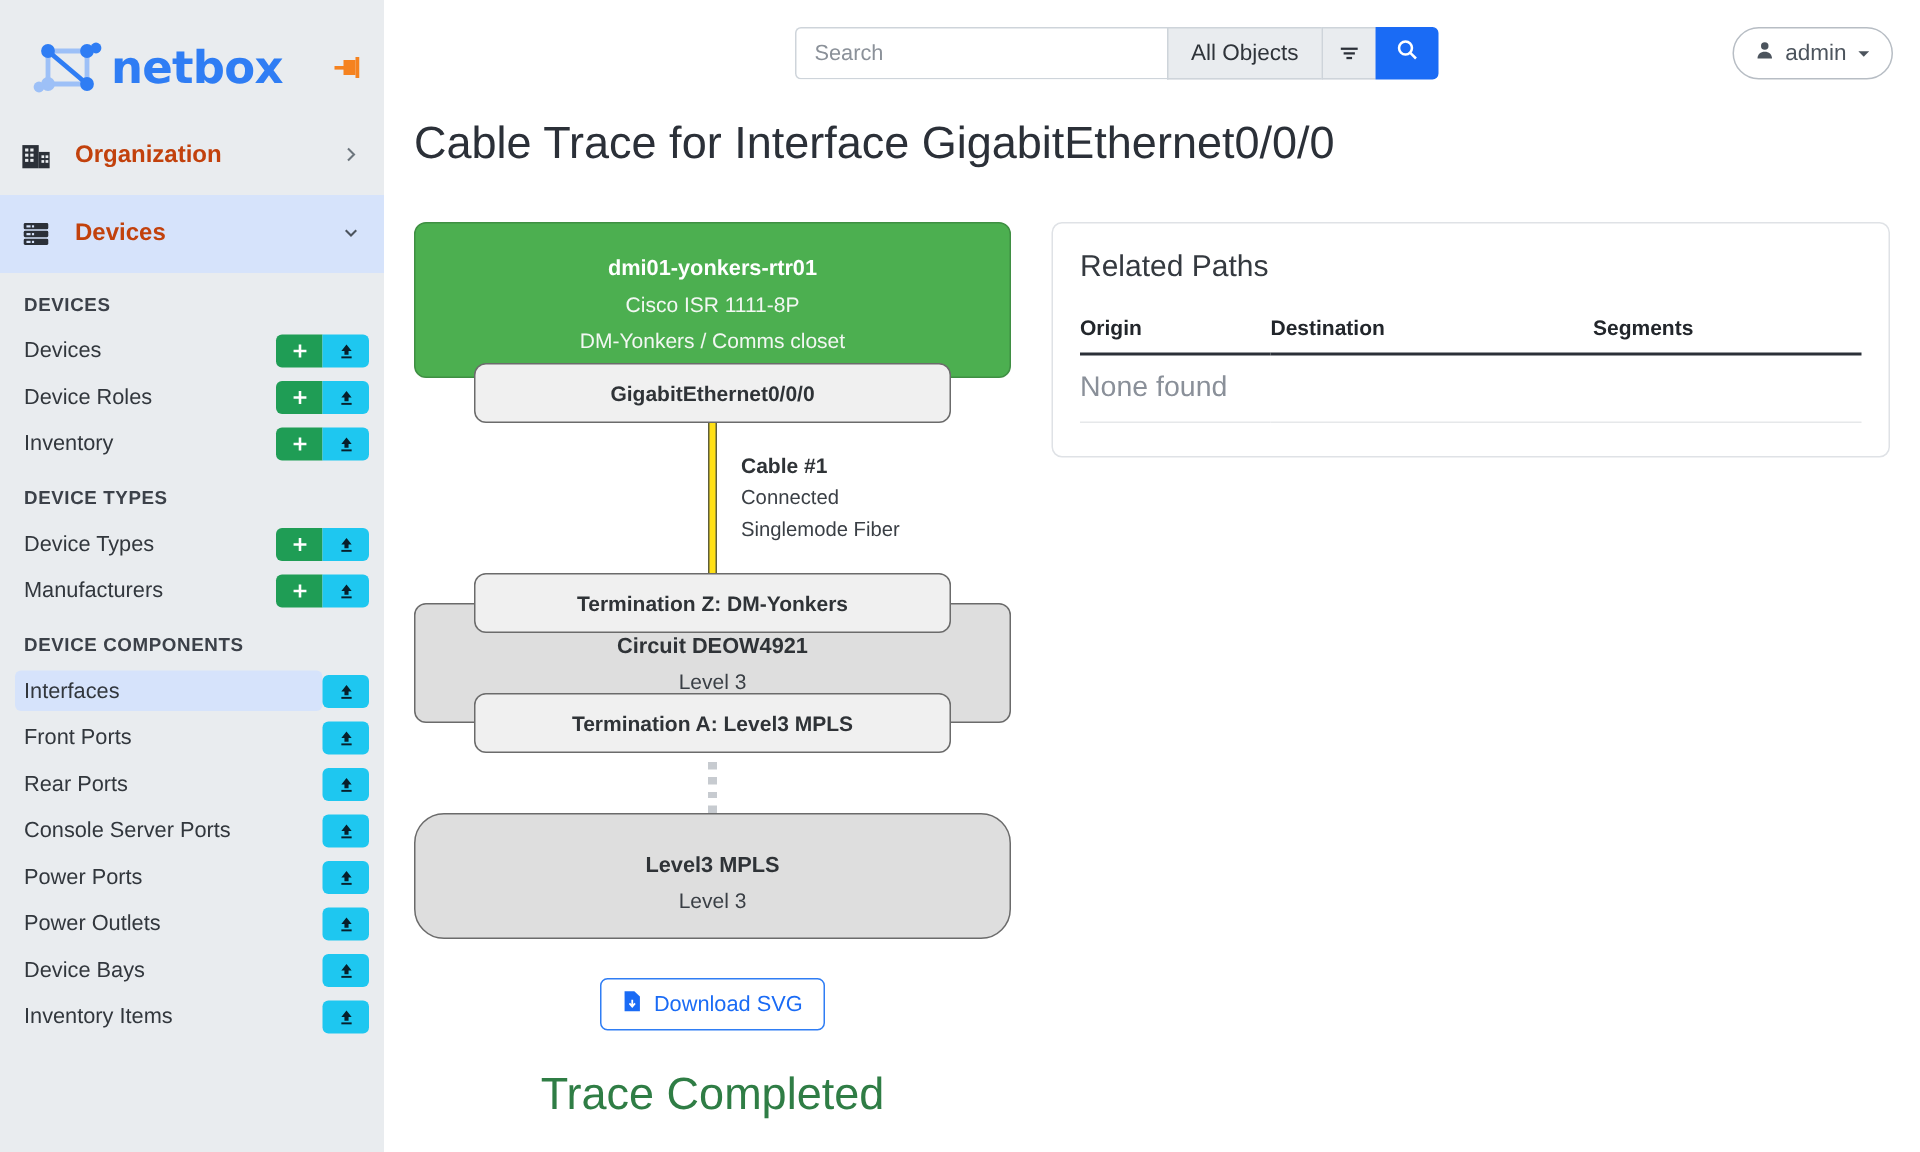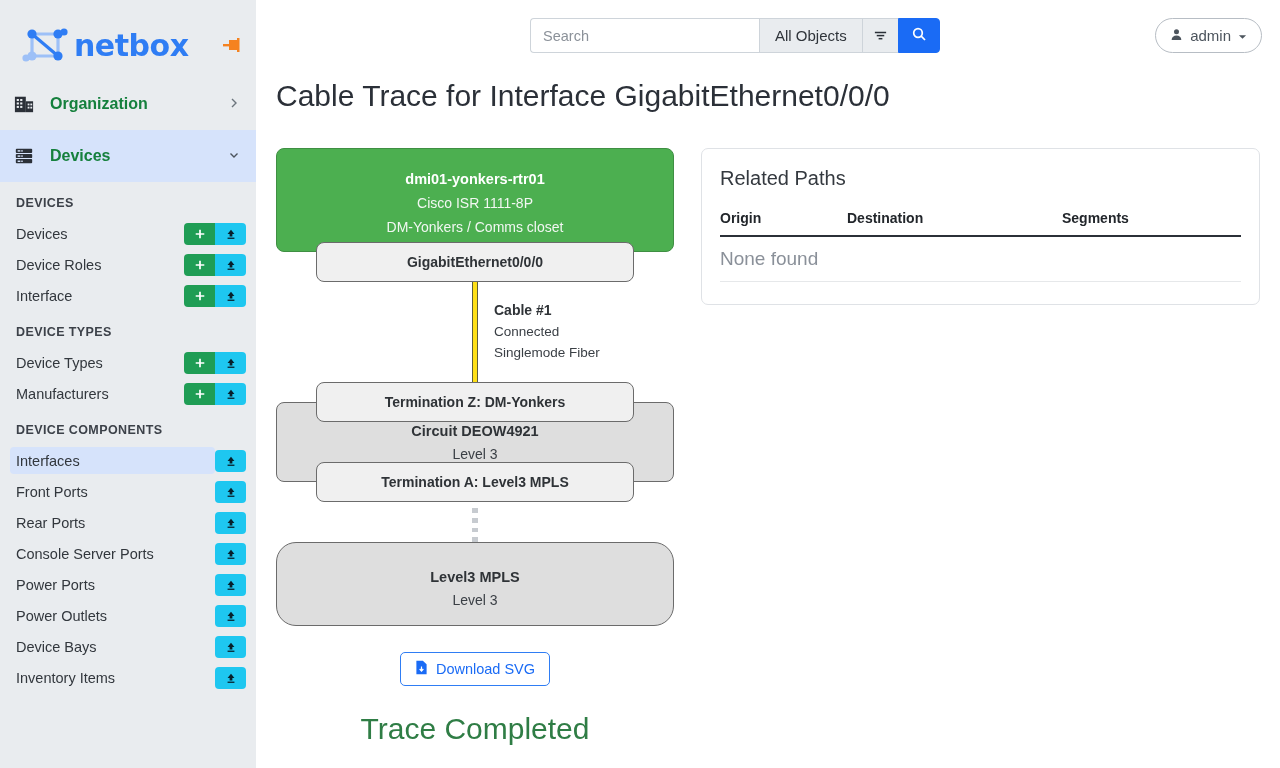--- a/index.html
+++ b/index.html
@@ -33,21 +33,21 @@
   .pin-icon { margin-left: auto; width: 20px; height: 20px; }
 
   .nav-group {
     display: flex; align-items: center;
     height: 52px; padding: 0 16px 0 14px;
     cursor: pointer;
   }
   .nav-group.active { background: #d6e3fb; }
   .nav-group .gicon { width: 26px; flex: 0 0 26px; display:flex; align-items:center;}
   .nav-group .glabel {
-    font-size: 16px; font-weight: 700; color: #15803d;
+    font-size: 16px; font-weight: 700; color: #c2410c;
     margin-left: 10px;
   }
   .nav-group .chev { margin-left: auto; color: #6c757d; font-size: 13px; line-height: 1; }
 
   .sec-head {
     font-size: 12.5px; font-weight: 700; color: #3c4149;
     letter-spacing: 0.4px;
     padding: 14px 0 8px 16px;
   }
   .nav-row {
@@ -85,21 +85,21 @@
   .topbar {
     height: 70px; display: flex; align-items: center;
     padding: 0 18px;
   }
   .search-wrap {
     display: flex; align-items: center;
     margin-left: auto; margin-right: auto;
     position: absolute; left: 274px; top: 18px;
   }
   .search-input {
-    width: 229px; height: 35px;
+    width: 248px; height: 35px;
     border: 1px solid #ced4da; border-right: none;
     border-radius: 4px 0 0 4px;
     padding: 0 12px; font-size: 14.5px; color: #444;
     font-family: "Liberation Sans", sans-serif;
     background: #fff; outline: none;
   }
   .search-input::placeholder { color: #8b9199; }
   .obj-select {
     height: 35px; display: flex; align-items: center;
     padding: 0 15px; background: #e9ecef;
@@ -354,21 +354,21 @@
         <span class="mini-btn mini-imp">
             <svg viewBox="0 0 14 14" width="12" height="12">
               <path d="M7 2 L11 7 H8.6 V10 H5.4 V7 H3 Z" fill="#07202b"></path>
               <rect x="3" y="11.2" width="8" height="1.5" fill="#07202b"></rect>
             </svg>
           </span>
       </span>
     </div>
     <div class="nav-row">
       <span class="rlabel-wrap">
-          <span class="rlabel">Interface</span>
+          <span class="rlabel">Inventory</span>
         </span>
       <span class="btn-group">
         <span class="mini-btn mini-add">
             <svg viewBox="0 0 14 14" width="12" height="12">
               <path d="M7 2 V12 M2 7 H12" stroke="#fff" stroke-width="2"></path>
             </svg>
           </span>
         <span class="mini-btn mini-imp">
             <svg viewBox="0 0 14 14" width="12" height="12">
               <path d="M7 2 L11 7 H8.6 V10 H5.4 V7 H3 Z" fill="#07202b"></path>

